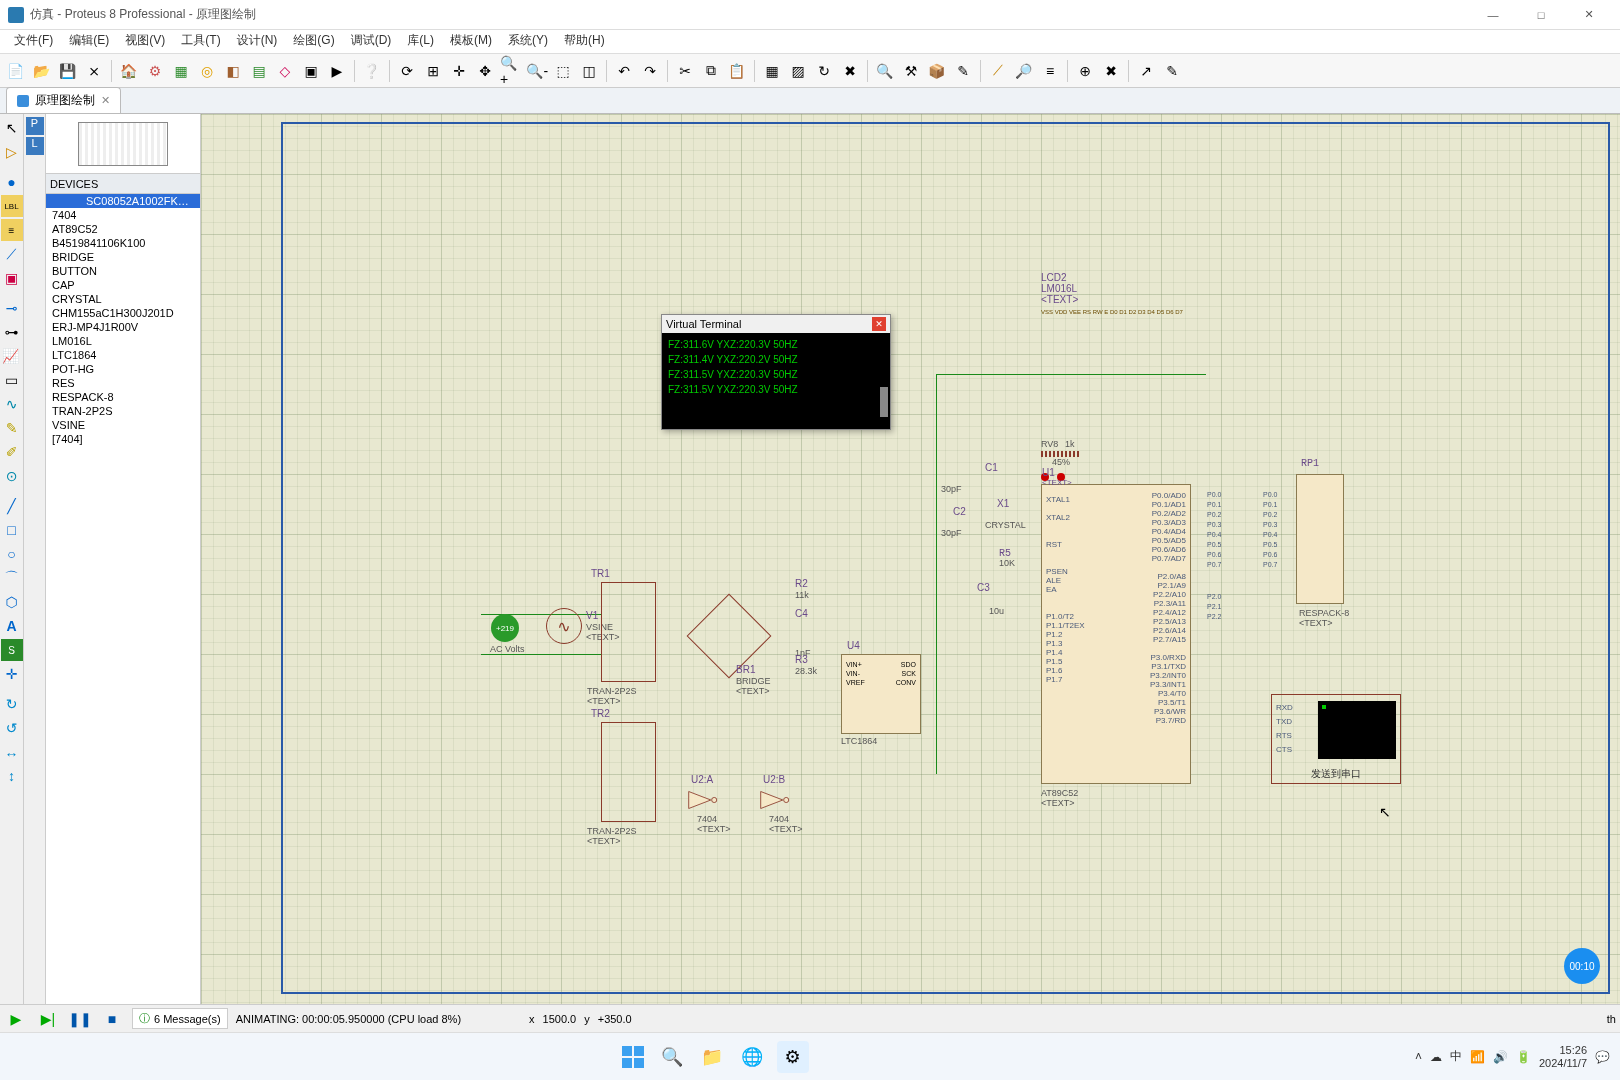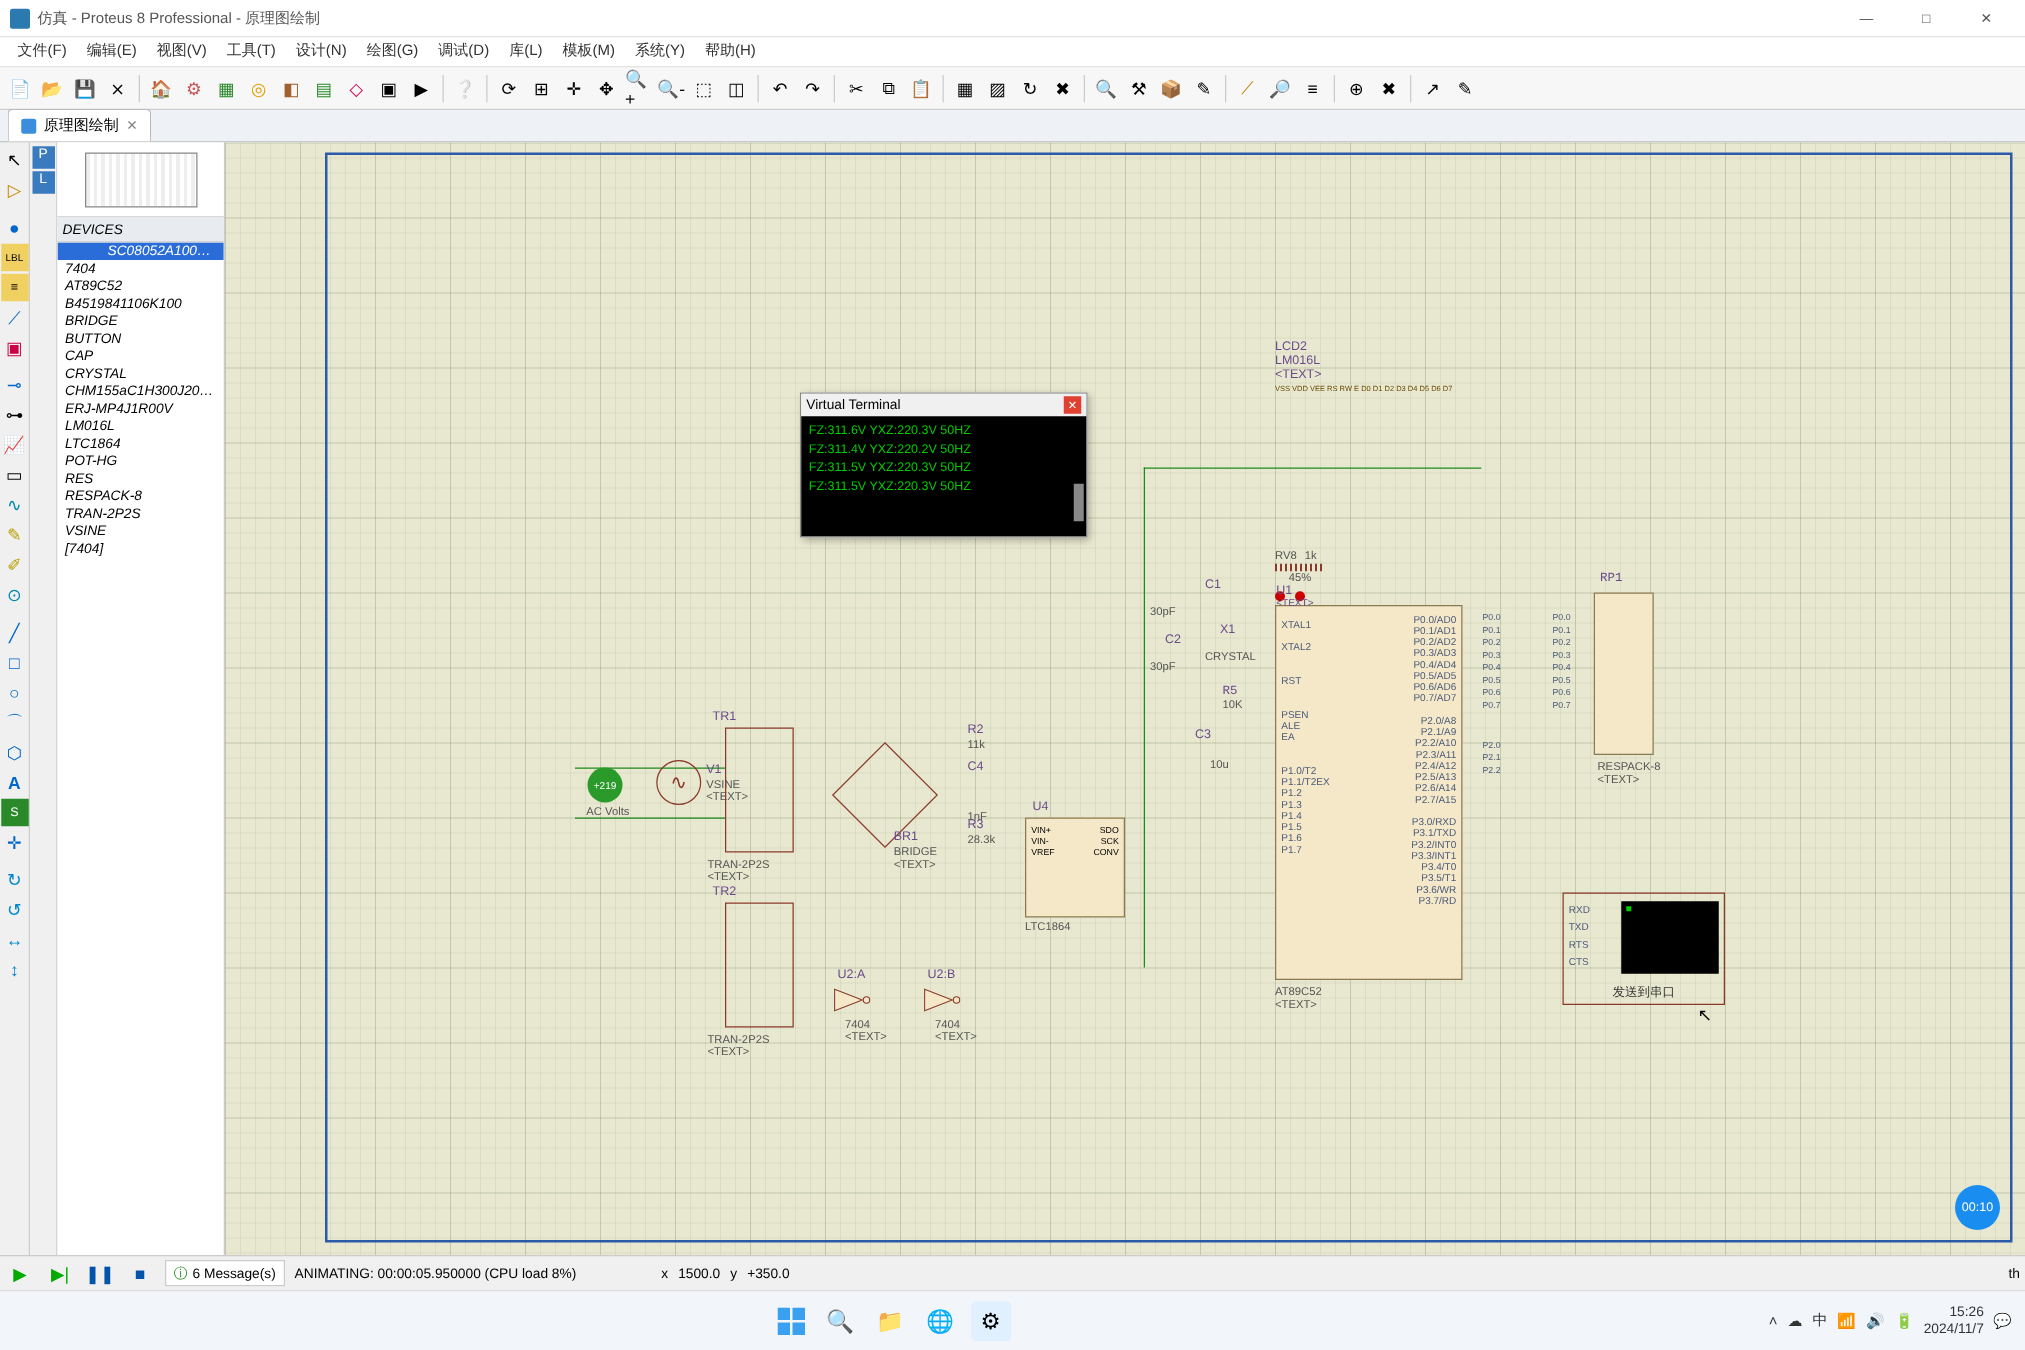--- a/index.html
+++ b/index.html
@@ -27,21 +27,21 @@
 .tab .closex { font-size: 11px; color: #888; }
 .tab .tabicon { width: 12px; height: 12px; background: #3a8edb; border-radius: 2px; }
 
 
 .main { display: flex; height: calc(100% - 30px - 24px - 34px - 26px - 28px - 48px); }
 .leftbar { width: 24px; background: #f0f0f0; border-right: 1px solid #ccc; display: flex; flex-direction: column; padding-top: 2px; }
 .leftbar .lbtn { width: 22px; height: 22px; margin: 1px auto; display: flex; align-items: center; justify-content: center; font-size: 14px; }
 .leftbar .lsep { height: 6px; }
 
 
-.sidepanel { width: 134px; background: #fff; border-right: 1px solid #ccc; display: flex; flex-direction: column; font-style: italic; }
+.sidepanel { width: 155px; background: #fff; border-right: 1px solid #ccc; display: flex; flex-direction: column; }
 .preview { height: 60px; border-bottom: 1px solid #ccc; background: #fff; display: flex; align-items: center; justify-content: center; }
 .preview-inner { width: 90px; height: 44px; border: 1px solid #888; background: repeating-linear-gradient(90deg, #eee, #eee 3px, #fff 3px, #fff 6px); }
 .devhdr { height: 20px; background: #e8ecf0; display: flex; align-items: center; padding: 0 4px; font-size: 11px; gap: 4px; border-bottom: 1px solid #ccc; }
 .devlist { flex: 1; overflow: auto; font-size: 11px; }
 .devlist .ditem { padding: 1px 6px; white-space: nowrap; overflow: hidden; text-overflow: ellipsis; }
 .devlist .ditem.sel { background: #2a6cd8; color: #fff; padding-left: 40px; }
 .devitembar { width: 22px; background: #f0f0f0; border-right: 1px solid #ccc; display: flex; flex-direction: column; align-items: center; padding-top: 2px; }
 .devitembar .dbi { width: 18px; height: 18px; margin: 1px 0; font-size: 11px; text-align: center; }
 
 
@@ -93,21 +93,21 @@
 .gate svg { width: 100%; height: 100%; }
 
 
 .adc { position: absolute; left: 640px; top: 540px; width: 80px; height: 80px; background: #f5e8c8; border: 1px solid #8a7a50; font-size: 7px; padding: 4px; }
 .adc .adc-row { display: flex; justify-content: space-between; margin: 2px 0; }
 
 
 .rpack { position: absolute; left: 1095px; top: 360px; width: 48px; height: 130px; background: #f5e8c8; border: 1px solid #8a7a50; }
 
 
-.serial { position: absolute; left: 1070px; top: 600px; width: 130px; height: 90px; border: 1px solid #8a3a2a; }
+.serial { position: absolute; left: 1070px; top: 580px; width: 130px; height: 90px; border: 1px solid #8a3a2a; }
 .serial .ser-pins { position: absolute; left: 4px; top: 6px; font-size: 8px; line-height: 14px; color: #4a5a7a; }
 .serial .ser-screen { position: absolute; right: 4px; top: 6px; width: 78px; height: 58px; background: #000; }
 .serial .ser-dot { position: absolute; width: 4px; height: 4px; background: #0c0; top: 4px; left: 4px; }
 .serial .ser-cap { position: absolute; bottom: 2px; width: 100%; text-align: center; font-size: 10px; color: #333; }
 
 
 .timer-badge { position: absolute; right: 20px; bottom: 20px; width: 36px; height: 36px; border-radius: 50%; background: #1a8ef0; color: #fff; font-size: 10px; display: flex; align-items: center; justify-content: center; }
 
 
 .wire-h { position: absolute; height: 1px; background: #1a8a1a; }

